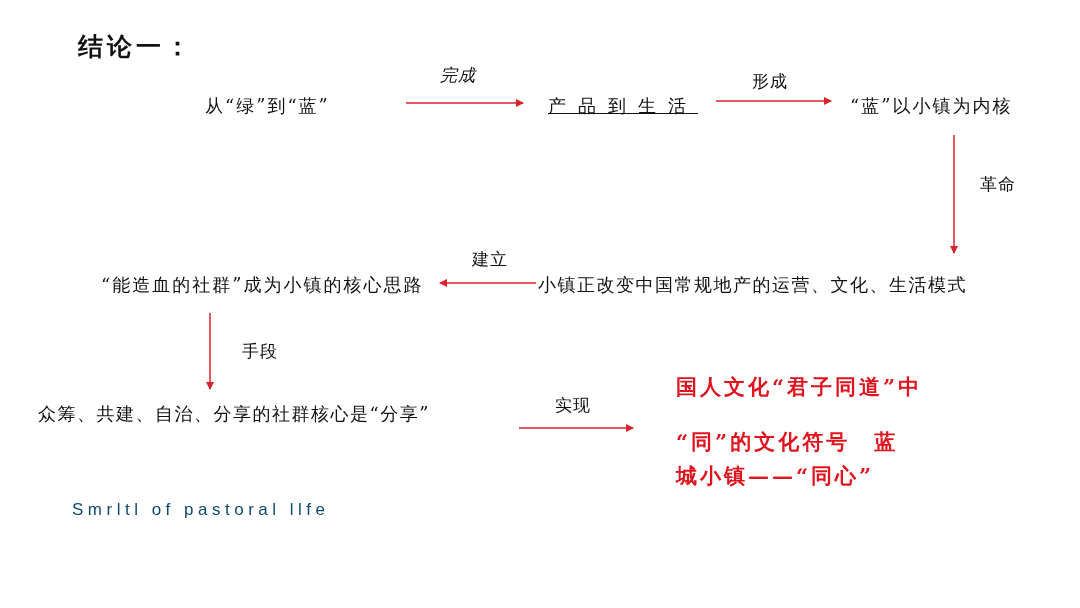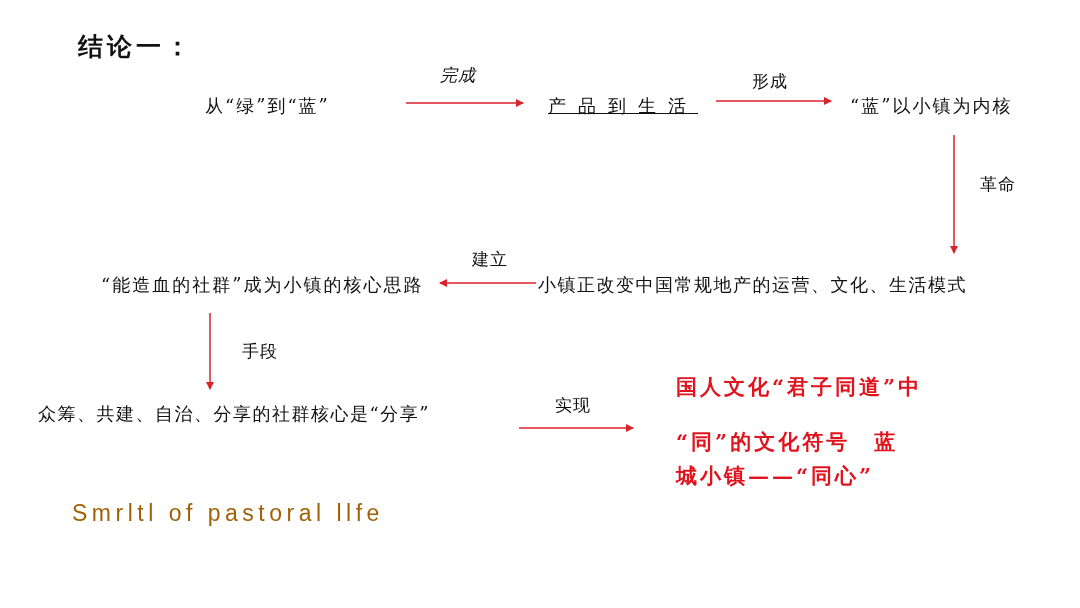--- a/index.html
+++ b/index.html
@@ -4,21 +4,21 @@
 <style>
   html, body { margin: 0; padding: 0; background: #ffffff; }
   body { width: 1080px; height: 608px; position: relative; overflow: hidden;
          font-family: "DejaVu Serif", serif; color: #111; }
   .abs { position: absolute; white-space: nowrap; }
   .title { left: 78px; top: 30px; font-size: 25px; font-weight: bold; letter-spacing: 4px; }
   .node { font-size: 18px; letter-spacing: 2px; }
   .label { font-size: 17px; letter-spacing: 1px; }
   .spaced { letter-spacing: 12px; text-decoration: underline; }
   .red { color: #e0141e; font-size: 21px; letter-spacing: 3px; font-weight: bold; }
-  .eng { font-family: "Liberation Sans", sans-serif; font-size: 23px; letter-spacing: 4.5px; color: #a16207; }
+  .eng { font-family: "Liberation Sans", sans-serif; font-size: 17px; letter-spacing: 4.5px; color: #0c4a6e; }
   svg.arrows { position: absolute; left: 0; top: 0; }
 </style>
 </head>
 <body>
 
 <div class="abs title">结论一：</div>
 
 <div class="abs node" style="left:205px; top:94px;">从“绿”到“蓝”</div>
 <div class="abs label" style="left:440px; top:64px;font-style:italic;">完成</div>
 <div class="abs node spaced" style="left:548px; top:94px;">产品到生活</div>

